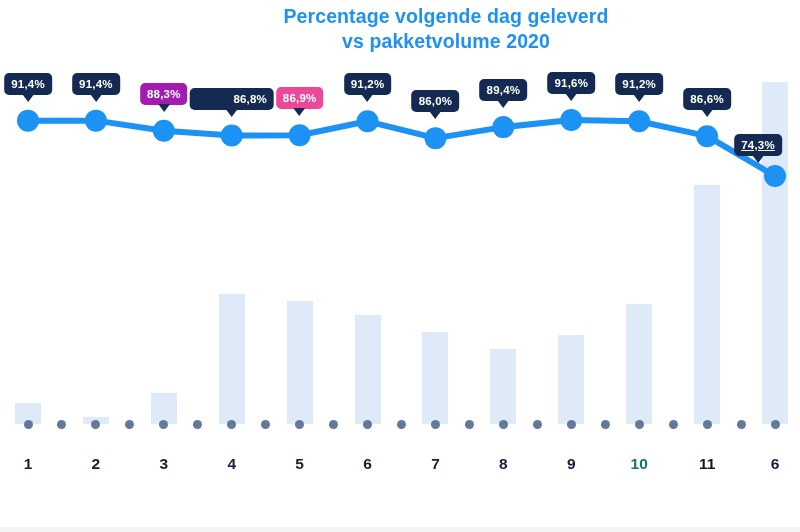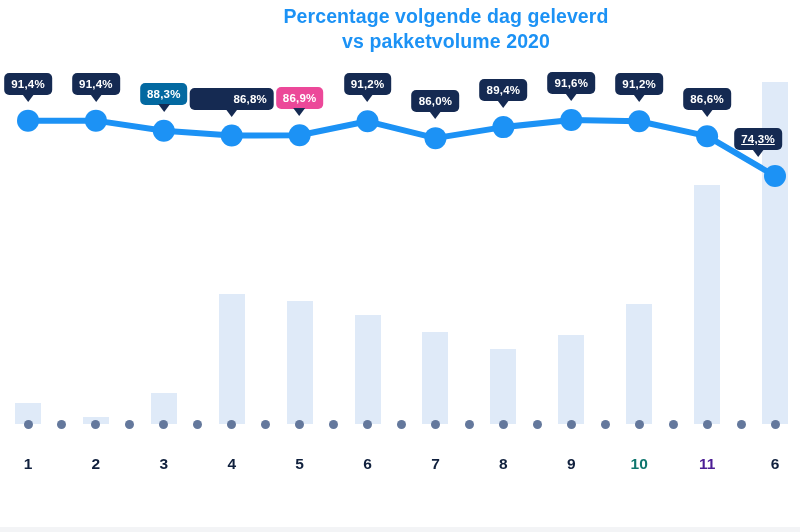--- a/index.html
+++ b/index.html
@@ -195,43 +195,43 @@
           <circle cx="503.3636363636364" cy="127.12138728323696" r="11" fill="#1c92f5"></circle>
           <circle cx="571.2727272727273" cy="120" r="11" fill="#1c92f5"></circle>
           <circle cx="639.1818181818181" cy="121.29479768786125" r="11" fill="#1c92f5"></circle>
           <circle cx="707.090909090909" cy="136.1849710982659" r="11" fill="#1c92f5"></circle>
           <circle cx="775" cy="176" r="11" fill="#1c92f5"></circle>
         </g>
     </svg>
     <div id="tipLayer">
         <div class="tip" style="background: rgb(21, 42, 82); color: rgb(255, 255, 255); left: 28px; top: 72.6474px;">91,4%</div>
         <div class="tip" style="background: rgb(21, 42, 82); color: rgb(255, 255, 255); left: 95.9091px; top: 72.6474px;">91,4%</div>
-        <div class="tip" style="background: #0369a1; color: rgb(255, 255, 255); left: 163.818px; top: 82.6821px;">88,3%</div>
+        <div class="tip" style="background: #a21caf; color: rgb(255, 255, 255); left: 163.818px; top: 82.6821px;">88,3%</div>
         <div class="tip" style="background: rgb(21, 42, 82); color: rgb(255, 255, 255); left: 231.727px; top: 87.5376px; padding-left: 44px;">86,8%</div>
         <div class="tip" style="background: #ec4899; color: rgb(255, 255, 255); left: 299.636px; top: 87.2139px;">86,9%</div>
         <div class="tip" style="background: rgb(21, 42, 82); color: rgb(255, 255, 255); left: 367.545px; top: 73.2948px;">91,2%</div>
         <div class="tip" style="background: rgb(21, 42, 82); color: rgb(255, 255, 255); left: 435.455px; top: 90.1272px;">86,0%</div>
         <div class="tip" style="background: rgb(21, 42, 82); color: rgb(255, 255, 255); left: 503.364px; top: 79.1214px; text-align: right;">89,4%</div>
         <div class="tip" style="background: rgb(21, 42, 82); color: rgb(255, 255, 255); left: 571.273px; top: 72px;">91,6%</div>
         <div class="tip" style="background: rgb(21, 42, 82); color: rgb(255, 255, 255); left: 639.182px; top: 73.2948px;">91,2%</div>
         <div class="tip" style="background: rgb(21, 42, 82); color: rgb(255, 255, 255); left: 707.091px; top: 88.185px;">86,6%</div>
-        <div class="tip" style="background: rgb(21, 42, 82); color: rgb(255, 255, 255); left: 758px; top: 128px; text-decoration: underline;">74,3%</div>
+        <div class="tip" style="background: rgb(21, 42, 82); color: rgb(255, 255, 255); left: 758px; top: 134px; text-decoration: underline;">74,3%</div>
       </div>
   </div>
 
   <div id="xticks">
       <div class="xtick" style="left: 28px; color: rgb(16, 32, 61);">1</div>
       <div class="xtick" style="left: 95.9091px; color: rgb(16, 32, 61);">2</div>
       <div class="xtick" style="left: 163.818px; color: rgb(16, 32, 61);">3</div>
       <div class="xtick" style="left: 231.727px; color: rgb(16, 32, 61);">4</div>
       <div class="xtick" style="left: 299.636px; color: rgb(16, 32, 61);">5</div>
       <div class="xtick" style="left: 367.545px; color: rgb(16, 32, 61);">6</div>
       <div class="xtick" style="left: 435.455px; color: rgb(16, 32, 61);">7</div>
       <div class="xtick" style="left: 503.364px; color: rgb(16, 32, 61);">8</div>
       <div class="xtick" style="left: 571.273px; color: rgb(16, 32, 61);">9</div>
       <div class="xtick" style="left: 639.182px; color: #0f766e;">10</div>
-      <div class="xtick" style="left: 707.091px; color: #4c1d95;">11</div>
+      <div class="xtick" style="left: 707.091px; color: #0f172a;">11</div>
       <div class="xtick" style="left: 775px; color: rgb(16, 32, 61);">6</div>
     </div>
 
 
   <div class="bottom-strip"></div>
 </div>
 
 </body></html>

